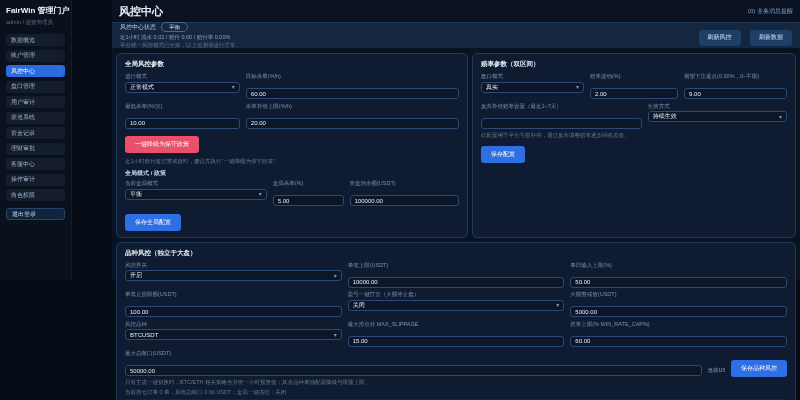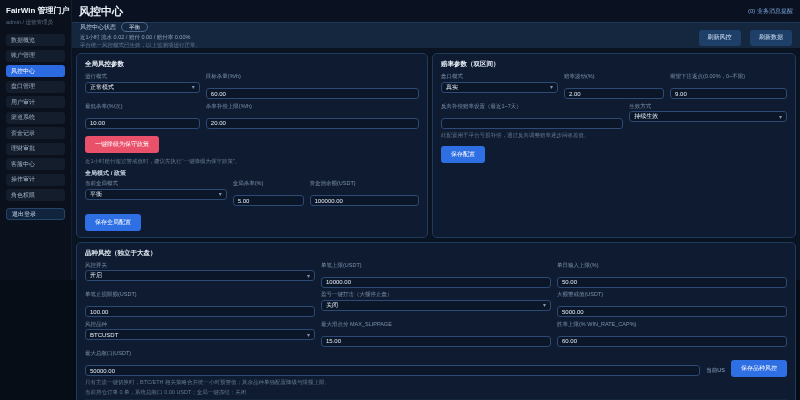--- a/index.html
+++ b/index.html
@@ -1,18 +1,18 @@
 <!DOCTYPE html>
 <html><head>
 <meta charset="utf-8">
 <style>
   * { box-sizing: border-box; margin: 0; padding: 0; }
   html,body { width:800px; height:400px; overflow:hidden; background:#070d17;
     font-family:"Liberation Sans","DejaVu Sans",sans-serif; color:#dfe9f4; }
-  .app { display:flex; width:800px; height:280px; }
+  .app { display:flex; width:800px; height:280px;gap:40px; }
 
   
   .sidebar { width:72px; background:#0a111c; border-right:1px solid #121e30; padding:5px 6px; flex-shrink:0; }
   .brand { font-size:8px; font-weight:bold; color:#f2f6fc; white-space:nowrap; }
   .crumb { font-size:5.5px; color:#5a6d85; margin:3px 0 8px; white-space:nowrap; }
   .nav-item { height:12px; display:flex; align-items:center; padding:0 5px; background:#131d2b;
     border-radius:3px; margin-bottom:3.5px; font-size:6px; color:#a3b5ca; cursor:pointer; white-space:nowrap; }
   .nav-item.active { background:#2c6ae2; color:#ffffff; }
   .nav-item.logout { margin-top:7px; background:#10243e; border:1px solid #274468; color:#cfdef2; }
 

